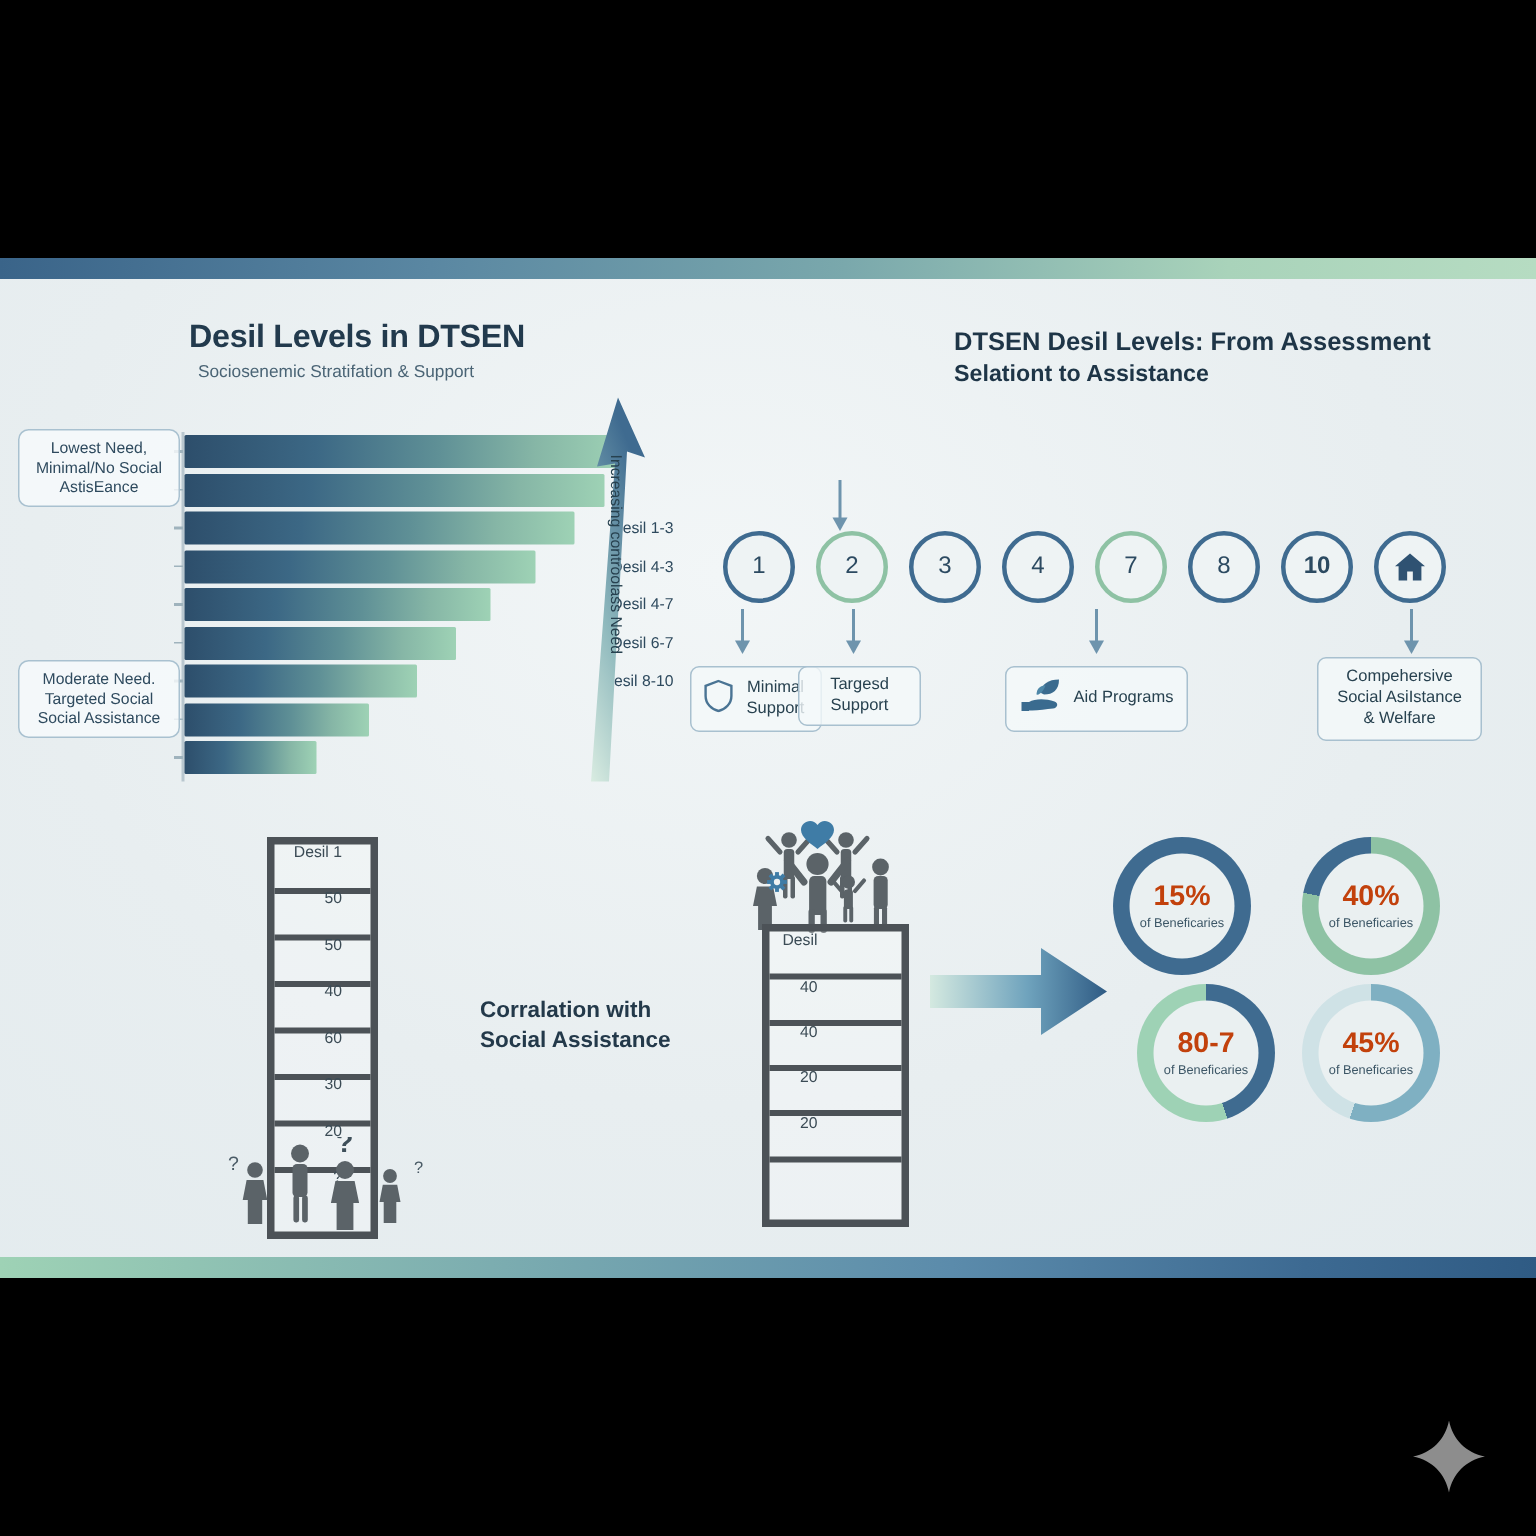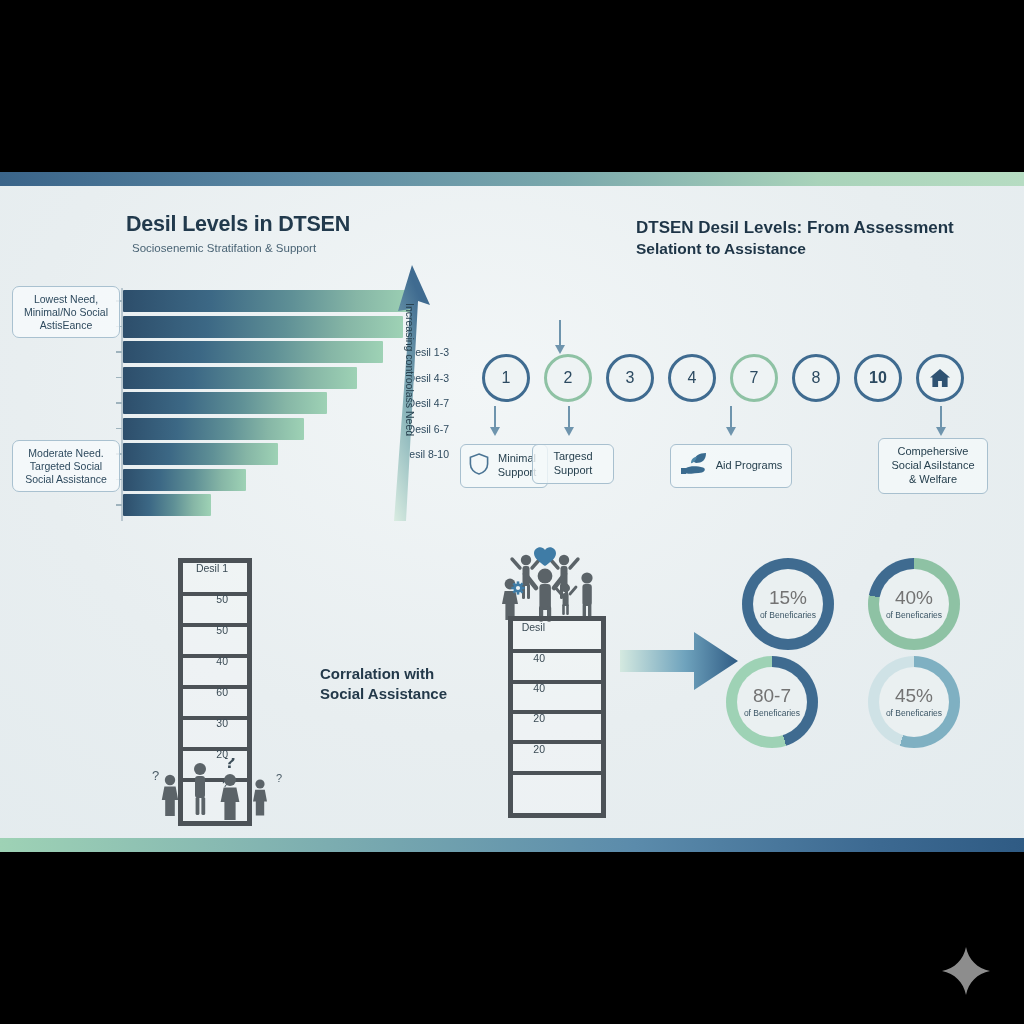--- a/index.html
+++ b/index.html
@@ -70,21 +70,21 @@
   .ladder{position:absolute;border:5px solid #4c5257;background:rgba(255,255,255,.25);}
   .rung{position:absolute;left:0;right:0;height:4px;background:#4c5257;}
   .lad-lbl{position:absolute;font-size:10.5px;color:#3b4b55;text-align:right;white-space:nowrap;}
   #q3 .corr{position:absolute;left:200px;top:118px;width:150px;font-size:15px;font-weight:bold;color:#23394a;line-height:1.3;}
 
   
   #q4{position:absolute;left:470px;top:352px;width:545px;height:300px;}
   .donut{position:absolute;width:92px;height:92px;border-radius:50%;}
   .donut .hole{position:absolute;left:11px;top:11px;width:70px;height:70px;border-radius:50%;background:#eaf0f1;
                display:flex;flex-direction:column;align-items:center;justify-content:center;}
-  .donut .big{font-size:19px;font-weight:normal;color:#737373;line-height:1;}
+  .donut .big{font-size:19px;font-weight:bold;color:#c2410c;line-height:1;}
   .donut .small{font-size:8.5px;color:#3c5666;margin-top:3px;}
 
   #flowarrow{position:absolute;left:150px;top:92px;}
 
   
   #sparkle{position:absolute;left:940px;top:945px;width:52px;height:52px;}
 </style>
 </head>
 <body>
 
@@ -352,21 +352,21 @@
                 <div class="big">15%</div>
                 <div class="small">of Beneficaries</div>
               </div>
             </div>
             <div class="donut" style="left: 398px; top: 20px; background: conic-gradient(rgb(142, 194, 164) 0deg, rgb(142, 194, 164) 281deg, rgb(63, 107, 144) 281deg, rgb(63, 107, 144) 360deg);">
               <div class="hole">
                 <div class="big">40%</div>
                 <div class="small">of Beneficaries</div>
               </div>
             </div>
-            <div class="donut" style="left: 256px; top: 118px; background: conic-gradient(rgb(63, 107, 144) 0deg, rgb(63, 107, 144) 162deg, rgb(158, 210, 181) 162deg, rgb(158, 210, 181) 360deg);">
+            <div class="donut" style="left: 288px; top: 118px; background: conic-gradient(rgb(63, 107, 144) 0deg, rgb(63, 107, 144) 162deg, rgb(158, 210, 181) 162deg, rgb(158, 210, 181) 360deg);">
               <div class="hole">
                 <div class="big">80-7</div>
                 <div class="small">of Beneficaries</div>
               </div>
             </div>
             <div class="donut" style="left: 398px; top: 118px; background: conic-gradient(rgb(127, 176, 194) 0deg, rgb(127, 176, 194) 198deg, rgb(207, 226, 230) 198deg, rgb(207, 226, 230) 360deg);">
               <div class="hole">
                 <div class="big">45%</div>
                 <div class="small">of Beneficaries</div>
               </div>

